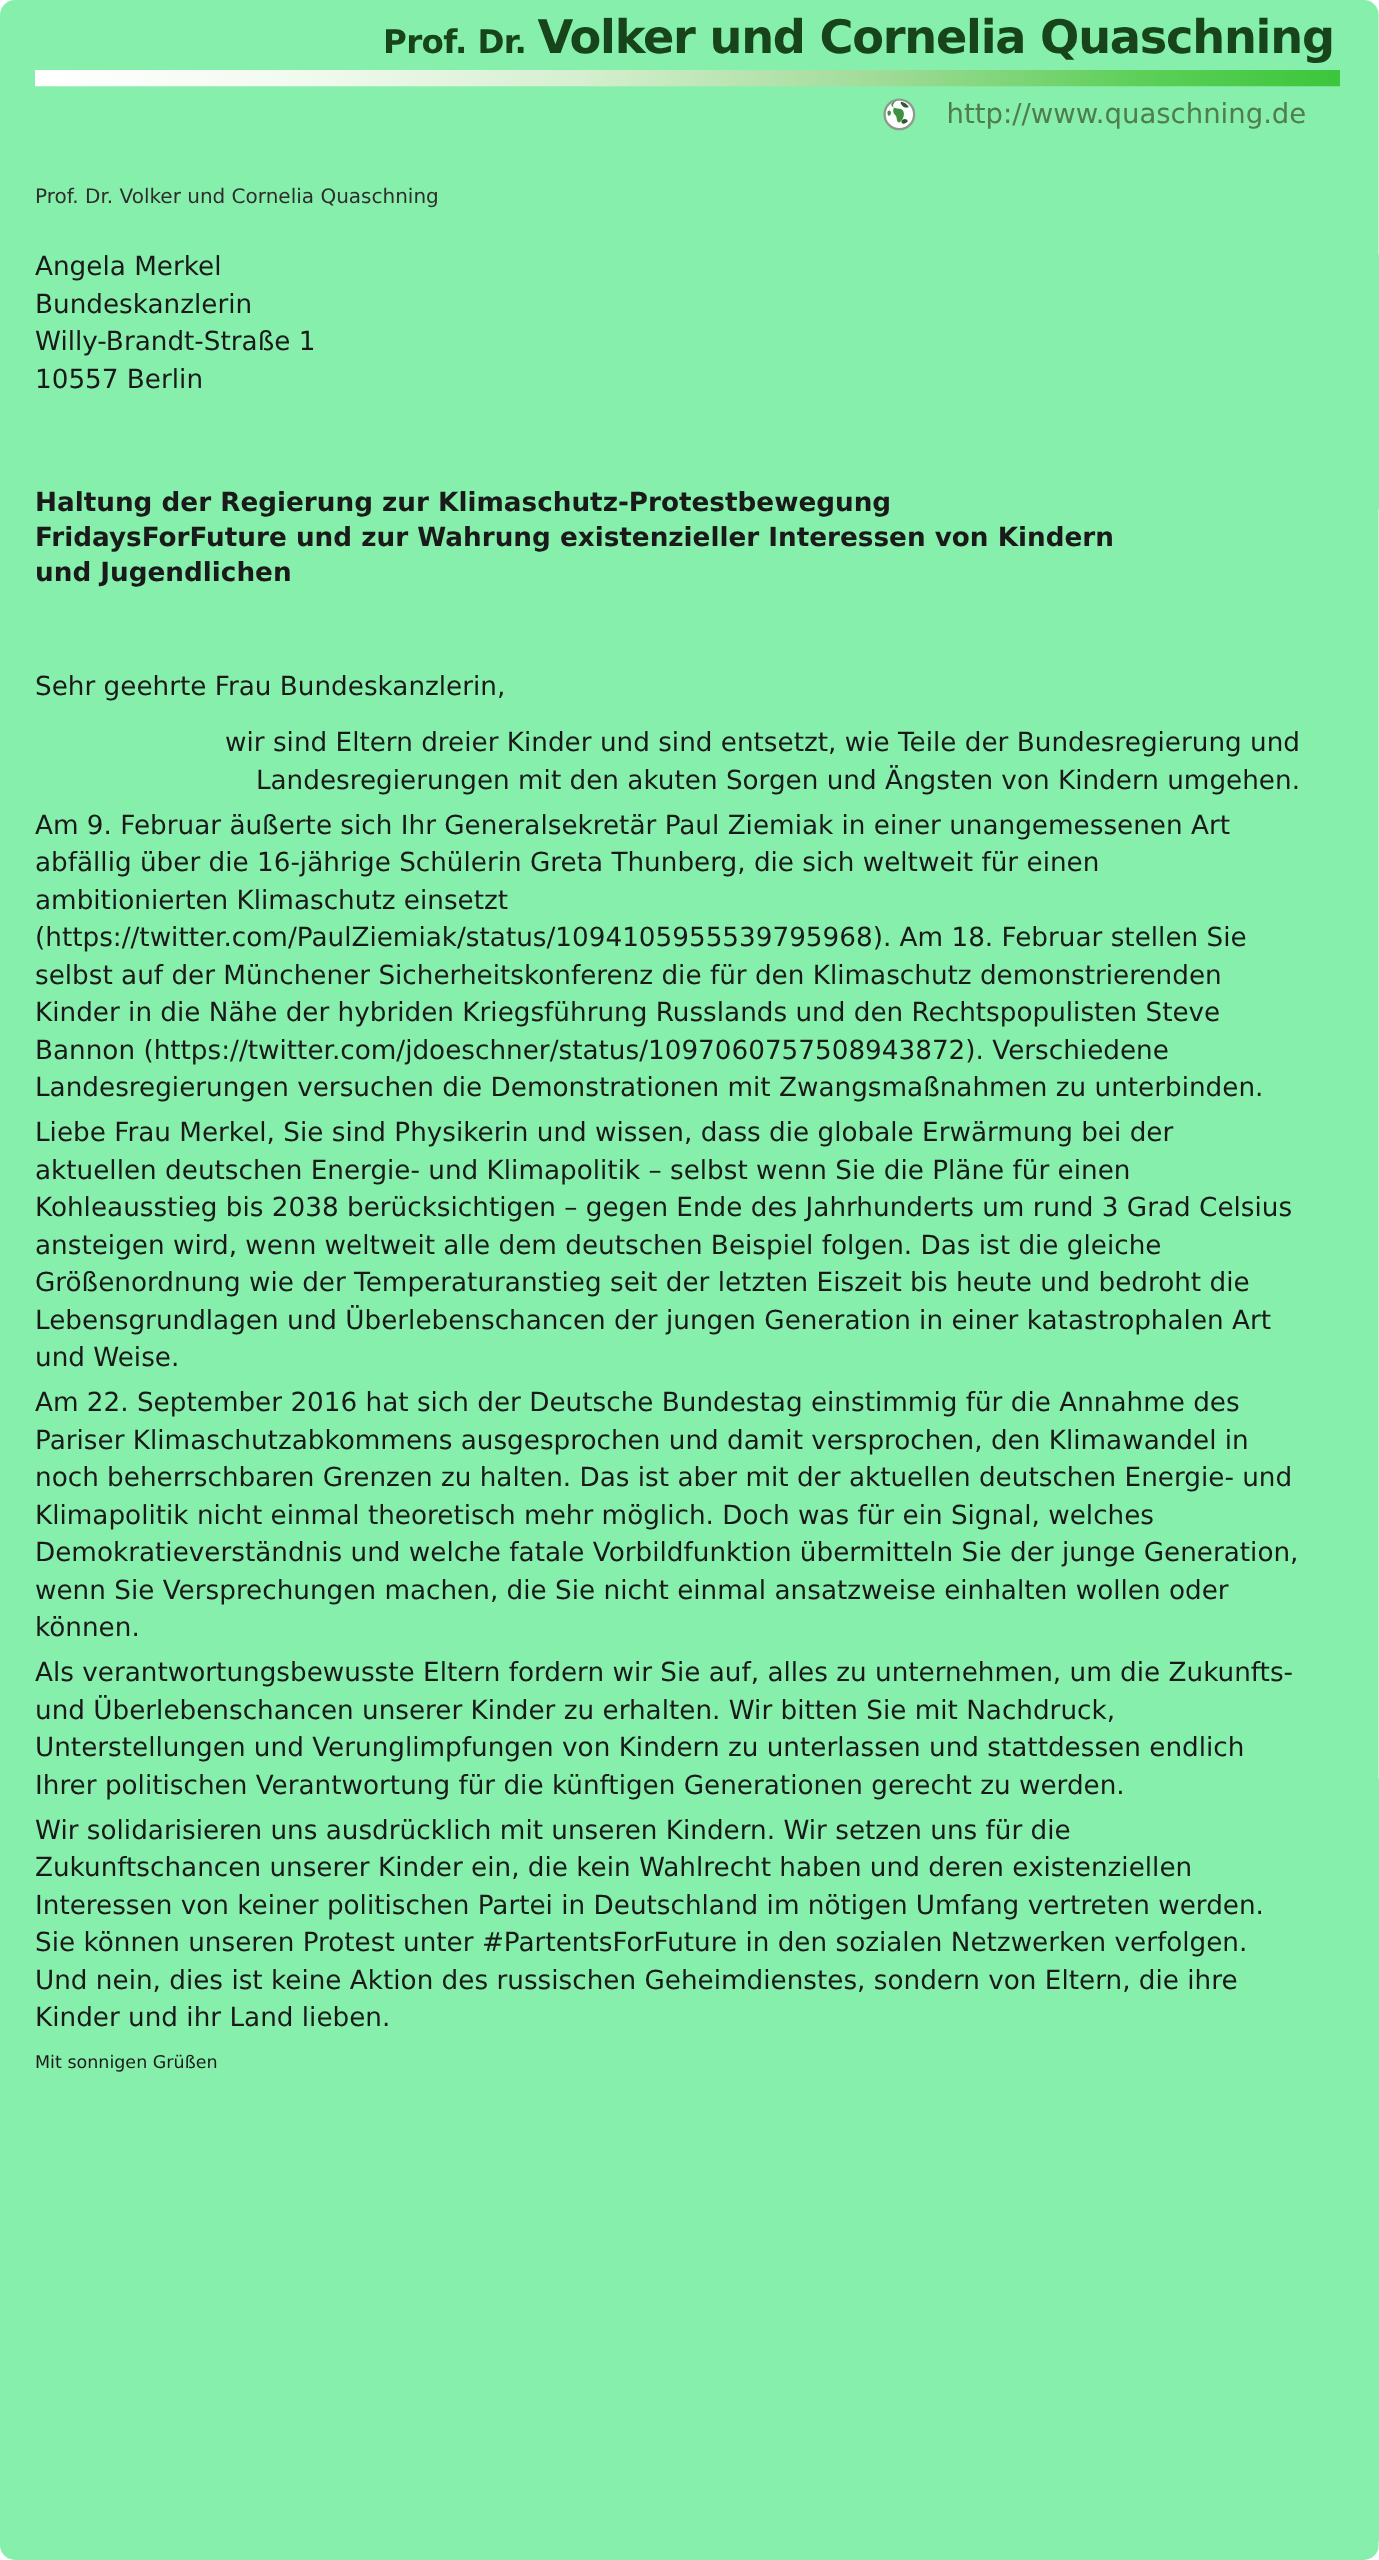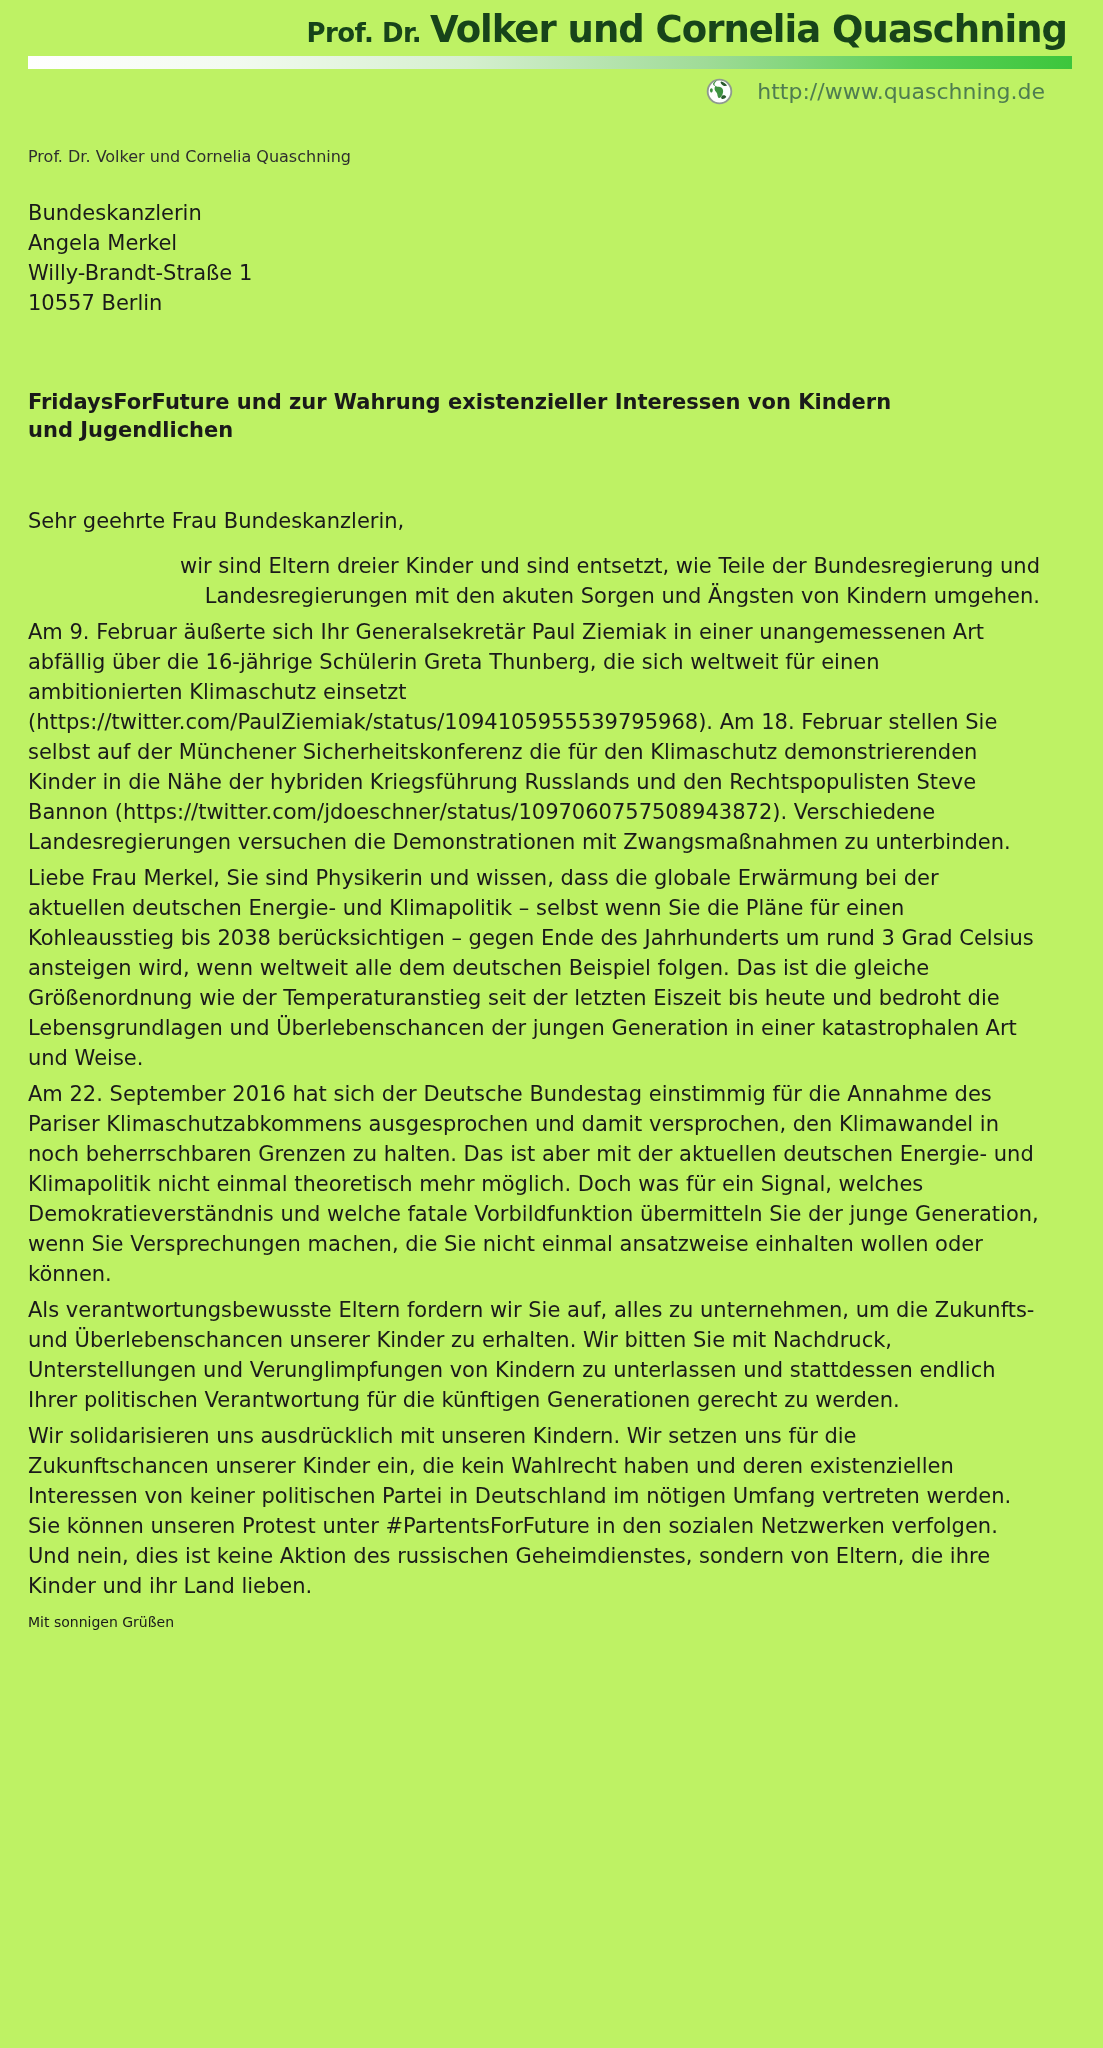--- a/index.html
+++ b/index.html
@@ -1,24 +1,25 @@
 <!DOCTYPE html>
 <html lang="de" style="--title-green: #17441a; --bar-green: #3cc63c; --url-green: #4f7d50;"><head>
 <meta charset="utf-8">
 <style>
   html, body { margin: 0; padding: 0; background: #ffffff; }
   .page {
     position: relative;
     width: 1103px;
     height: 2048px;
     margin: 0 auto;
-    background: #bef264;
+    background: #86efac;
     overflow: hidden;
     font-family: "DejaVu Sans", "Liberation Sans", sans-serif;
     color: #1a1a1a;
+    border-radius: 12px;
   }
 
   
   .masthead {
     padding: 8px 36px 0 0;
     text-align: right;
     white-space: nowrap;
   }
   .masthead .prefix {
     font-size: 26px;
@@ -116,28 +117,29 @@
         <path fill="#3d9140" d="M5 13 C6.5 11.5 8 12.5 8 14.5 C8 16.5 6.5 18 5.5 17 C4.5 16 4.5 14 5 13 Z"></path>
         <path fill="#2a5a2d" d="M19 21 C21 20 23.5 20.5 24 22.5 C22.5 24.5 20 25.5 18.5 24.5 C17.5 23.5 18 21.8 19 21 Z"></path>
       </svg>
     </span>
     <a class="website-link">http://www.quaschning.de</a>
   </div>
 
   <div class="sender-line">Prof. Dr. Volker und Cornelia Quaschning</div>
 
   <div class="recipient">
+    <div>Angela Merkel</div>
     <div>Bundeskanzlerin</div>
-    <div>Angela Merkel</div>
     <div>Willy-Brandt-Straße 1</div>
     <div>10557 Berlin</div>
   </div>
 
 
   <div class="subject">
+    <div>Haltung der Regierung zur Klimaschutz-Protestbewegung</div>
     <div>FridaysForFuture und zur Wahrung existenzieller Interessen von Kindern</div>
     <div>und Jugendlichen</div>
   </div>
 
   <div class="salutation">Sehr geehrte Frau Bundeskanzlerin,</div>
 
   <div class="body-text">
     <p class="first">wir sind Eltern dreier Kinder und sind entsetzt, wie Teile der Bundesregierung und Landesregierungen mit den akuten Sorgen und Ängsten von Kindern umgehen.</p>
     <p>Am 9. Februar äußerte sich Ihr Generalsekretär Paul Ziemiak in einer unangemessenen Art abfällig über die 16-jährige Schülerin Greta Thunberg, die sich weltweit für einen ambitionierten Klimaschutz einsetzt (https://twitter.com/PaulZiemiak/status/1094105955539795968). Am 18. Februar stellen Sie selbst auf der Münchener Sicherheitskonferenz die für den Klimaschutz demonstrierenden Kinder in die Nähe der hybriden Kriegsführung Russlands und den Rechtspopulisten Steve Bannon (https://twitter.com/jdoeschner/status/1097060757508943872). Verschiedene Landesregierungen versuchen die Demonstrationen mit Zwangsmaßnahmen zu unterbinden.</p>
     <p>Liebe Frau Merkel, Sie sind Physikerin und wissen, dass die globale Erwärmung bei der aktuellen deutschen Energie- und Klimapolitik – selbst wenn Sie die Pläne für einen Kohleausstieg bis 2038 berücksichtigen – gegen Ende des Jahrhunderts um rund 3 Grad Celsius ansteigen wird, wenn weltweit alle dem deutschen Beispiel folgen. Das ist die gleiche Größenordnung wie der Temperaturanstieg seit der letzten Eiszeit bis heute und bedroht die Lebensgrundlagen und Überlebenschancen der jungen Generation in einer katastrophalen Art und Weise.</p>

